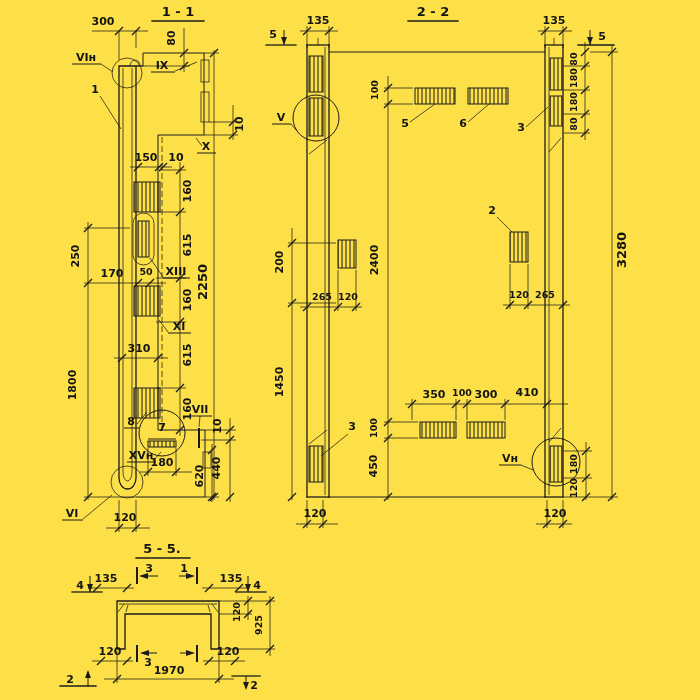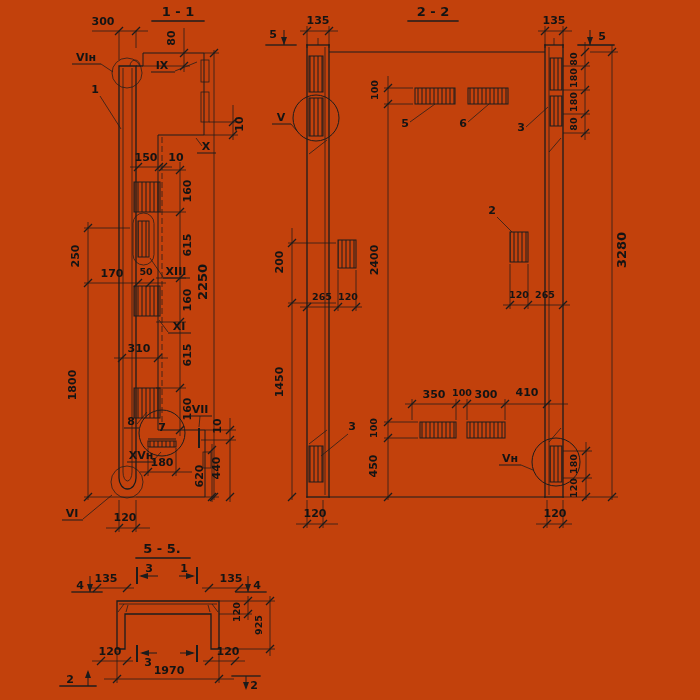--- a/index.html
+++ b/index.html
@@ -1,16 +1,16 @@
 <!DOCTYPE html>
 <html><head>
 <meta charset="utf-8">
 <style>
   html,body{margin:0;padding:0;background:#e8e8e8;}
-  .stage{width:700px;height:700px;background:#c2410c;position:relative;overflow:hidden;}
+  .stage{width:700px;height:700px;background:#fde047;position:relative;overflow:hidden;}
   svg{display:block}
   .w { stroke:#1c1c1c; stroke-width:1.3; fill:none; stroke-linecap:square }
   .m { stroke:#1c1c1c; stroke-width:1; fill:none }
   .d { stroke:#1c1c1c; stroke-width:.75; fill:none }
   .b { stroke:#1c1c1c; stroke-width:2; fill:none }
   .tk{ stroke:#1c1c1c; stroke-width:1.3 }
   .hv{ fill:url(#hv); stroke:#1c1c1c; stroke-width:1 }
   .ah{ fill:#1c1c1c; stroke:none }
   text.t{ font-family:"DejaVu Sans",sans-serif; font-size:11px; font-weight:bold; fill:#141414; text-anchor:middle }
   text.tt{ font-size:13px }

